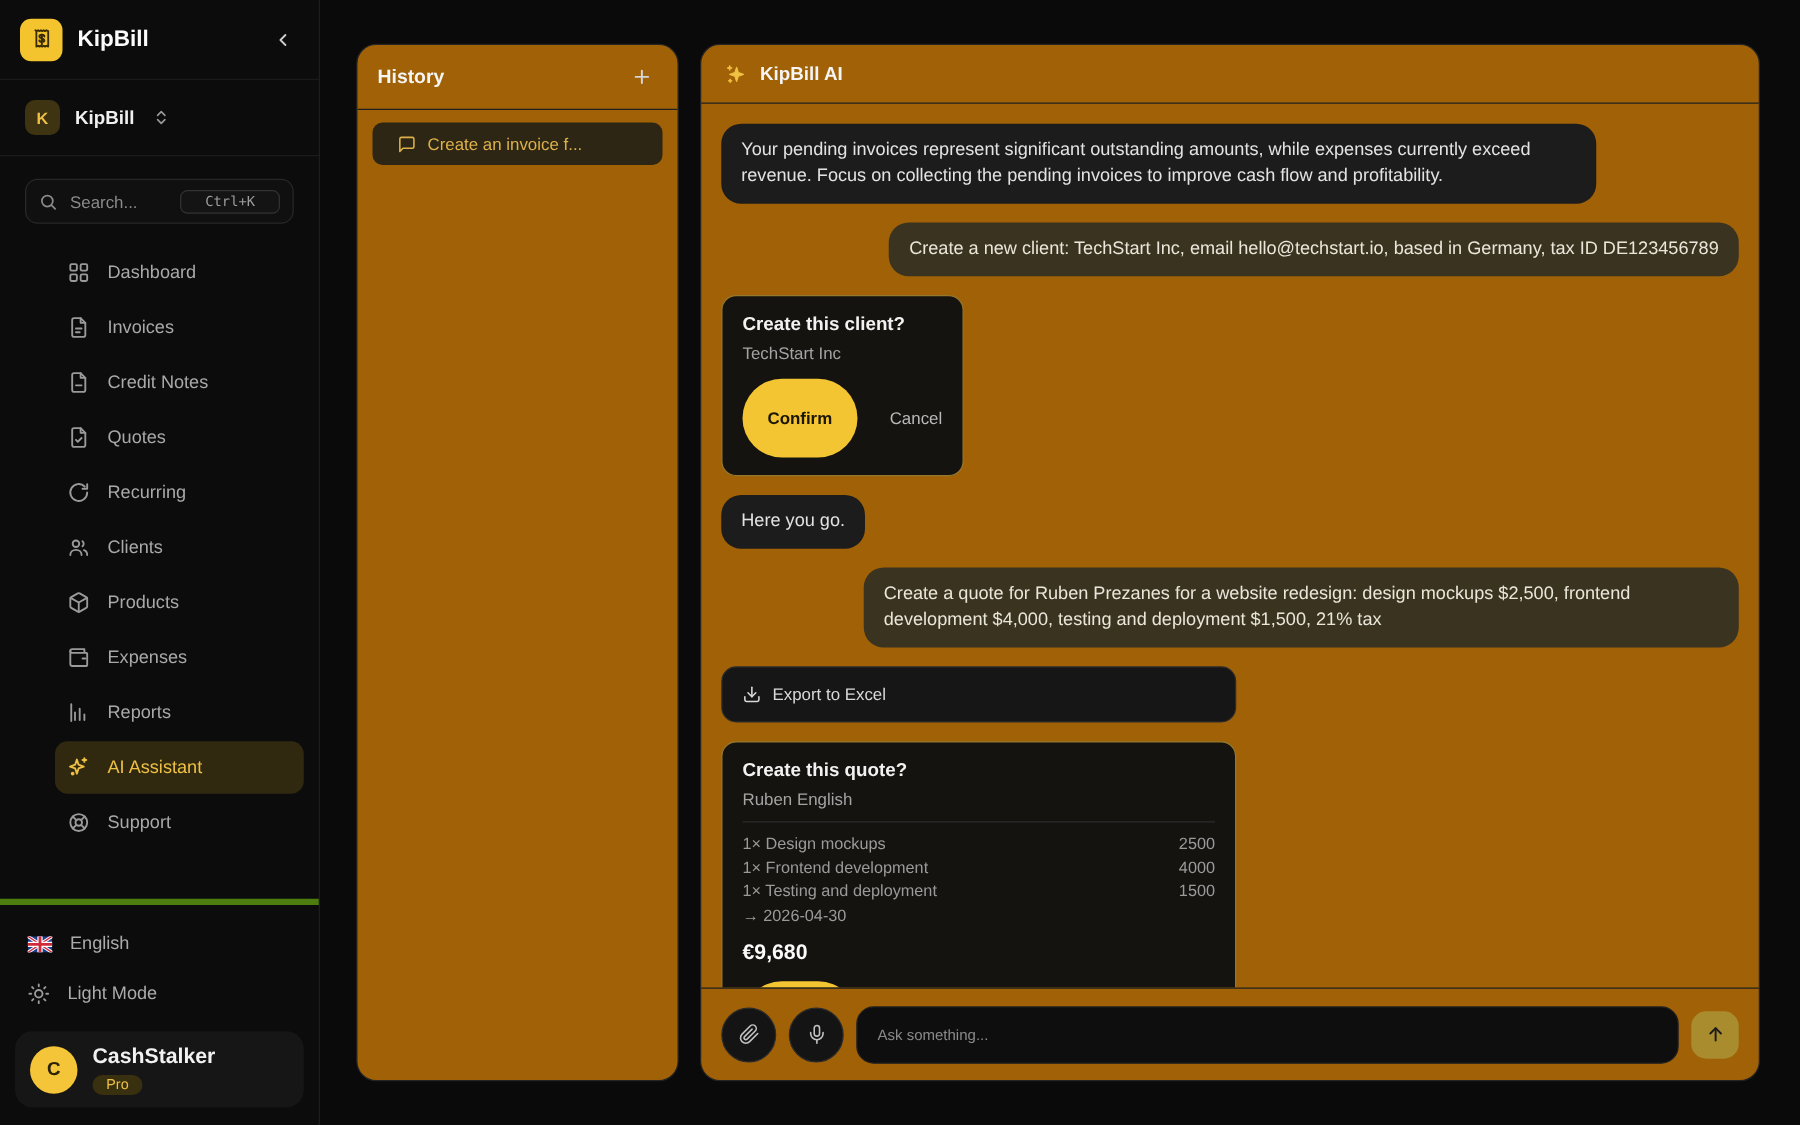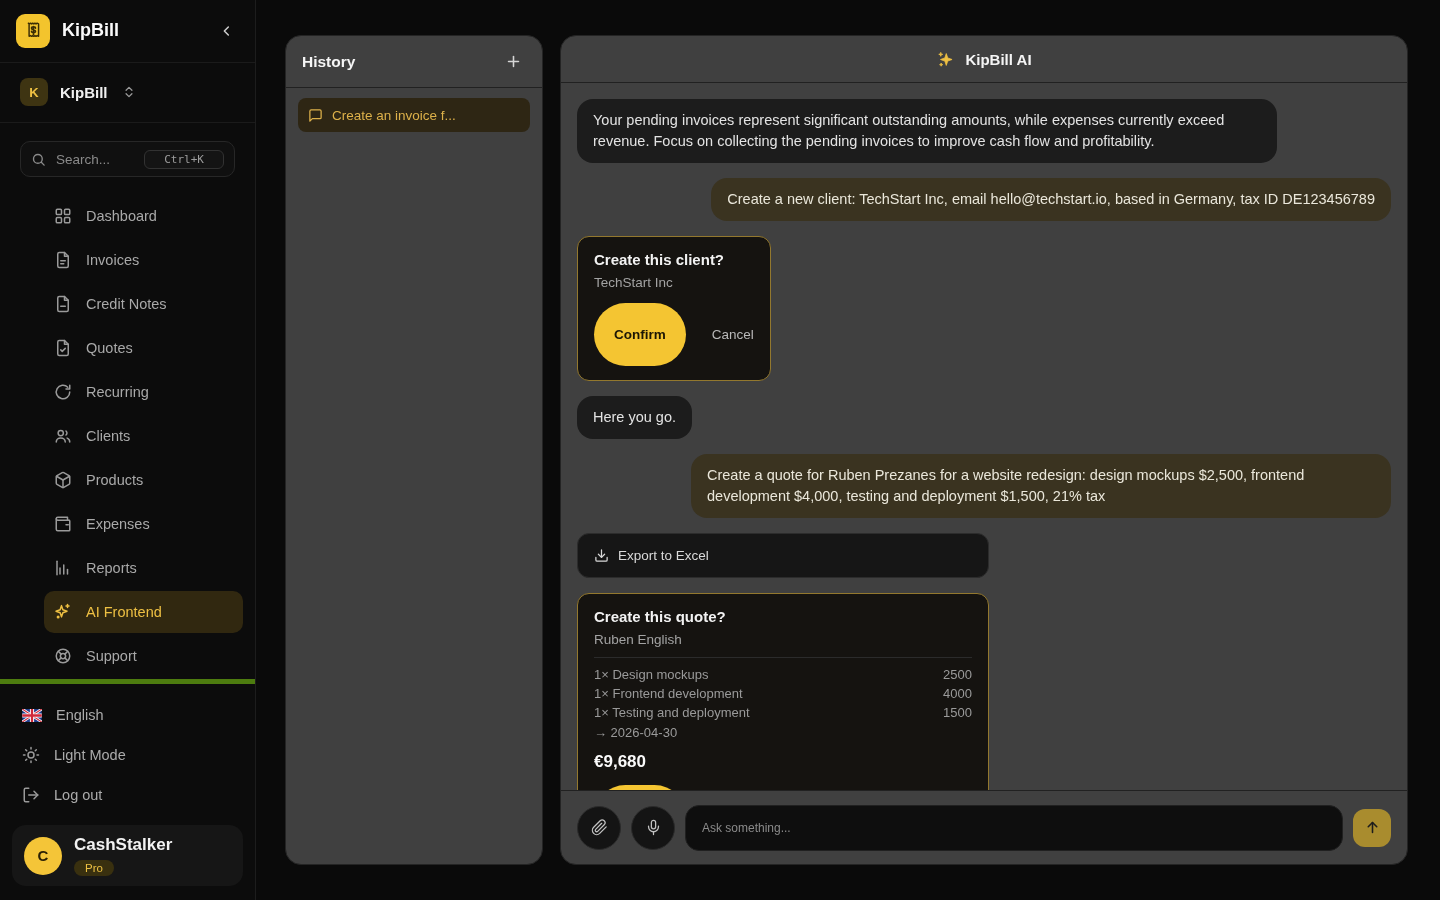--- a/index.html
+++ b/index.html
@@ -83,42 +83,42 @@
   }
   .user-name { font-size:17px; font-weight:600; color:#f2f2f2; }
   .pro-badge {
     display:inline-block; margin-top:5px; font-size:11.5px; color:#ecc043;
     background:#39300f; border-radius:999px; padding:2px 11px;
   }
 
   
   .panel {
     position:absolute; top:35px; height:830px;
-    background:#404040; border:1px solid #242424; border-radius:16px;
+    background:#a16207; border:1px solid #242424; border-radius:16px;
   }
 
   
   .history { left:285px; width:258px; display:flex; flex-direction:column; }
   .history-header {
     height:52px; display:flex; align-items:center; justify-content:space-between;
     padding:0 16px; border-bottom:1px solid #212121;
   }
   .history-title { font-size:15.5px; font-weight:bold; color:#f5f5f5; }
   .plus-btn { color:#d6d6d6; cursor:pointer; padding:4px; }
   .history-item {
     margin:10px 12px; height:34px; background:#2e2614; border-radius:8px;
-    display:flex; align-items:center; gap:9px; padding:0 10px;
+    display:flex; align-items:center; gap:9px; padding:0 20px;
     color:#ddb14a; font-size:13.5px; cursor:pointer;
   }
 
   
   .chat { left:560px; width:848px; display:flex; flex-direction:column; }
   .chat-header {
     height:47px; display:flex; align-items:center; gap:10px;
-    padding:0 18px; border-bottom:1px solid #212121; flex:none;justify-content:center;
+    padding:0 18px; border-bottom:1px solid #212121; flex:none;
   }
   .chat-title { font-size:15px; font-weight:bold; color:#f5f5f5; }
   .sparkle { color:#f0c143; }
 
   .messages {
     flex:1; padding:16px; display:flex; flex-direction:column; gap:15px;
     overflow:hidden;
   }
   .msg-row { display:flex; }
   .msg-row.right { justify-content:flex-end; }
@@ -321,21 +321,21 @@
     </div>
     <div class="nav-item active">
       <span class="nicon">
           <svg width="18" height="18" viewBox="0 0 24 24" fill="none" stroke="currentColor" stroke-width="2" stroke-linecap="round" stroke-linejoin="round">
             <path d="M10 3.5 11.8 9 17.3 11 11.8 13 10 18.5 8.2 13 2.7 11 8.2 9z"></path>
             <path d="M18 2v4"></path>
             <path d="M16 4h4"></path>
             <circle cx="5.5" cy="18.5" r="1"></circle>
           </svg>
         </span>
-      <span>AI Frontend</span>
+      <span>AI Assistant</span>
     </div>
     <div class="nav-item">
       <span class="nicon">
           <svg width="18" height="18" viewBox="0 0 24 24" fill="none" stroke="currentColor" stroke-width="2" stroke-linecap="round" stroke-linejoin="round">
             <circle cx="12" cy="12" r="9"></circle>
             <circle cx="12" cy="12" r="3.5"></circle>
             <line x1="5.7" y1="5.7" x2="9.5" y2="9.5"></line>
             <line x1="14.5" y1="14.5" x2="18.3" y2="18.3"></line>
             <line x1="18.3" y1="5.7" x2="14.5" y2="9.5"></line>
             <line x1="9.5" y1="14.5" x2="5.7" y2="18.3"></line>
@@ -361,30 +361,20 @@
       <span>English</span>
     </div>
     <div class="foot-item">
       <span class="nicon">
           <svg width="18" height="18" viewBox="0 0 24 24" fill="none" stroke="currentColor" stroke-width="2" stroke-linecap="round" stroke-linejoin="round">
             <circle cx="12" cy="12" r="4"></circle>
             <path d="M12 2v2M12 20v2M4.9 4.9l1.4 1.4M17.7 17.7l1.4 1.4M2 12h2M20 12h2M4.9 19.1l1.4-1.4M17.7 6.3l1.4-1.4"></path>
           </svg>
         </span>
       <span>Light Mode</span>
-    </div>
-    <div class="foot-item">
-      <span class="nicon">
-          <svg width="18" height="18" viewBox="0 0 24 24" fill="none" stroke="currentColor" stroke-width="2" stroke-linecap="round" stroke-linejoin="round">
-            <path d="M9 21H5a2 2 0 0 1-2-2V5a2 2 0 0 1 2-2h4"></path>
-            <polyline points="16 17 21 12 16 7"></polyline>
-            <line x1="21" y1="12" x2="9" y2="12"></line>
-          </svg>
-        </span>
-      <span>Log out</span>
     </div>
   </div>
 
   <div class="user-card">
     <div class="user-avatar">C</div>
     <div>
       <div class="user-name">CashStalker</div>
       <span class="pro-badge">Pro</span>
     </div>
   </div>

